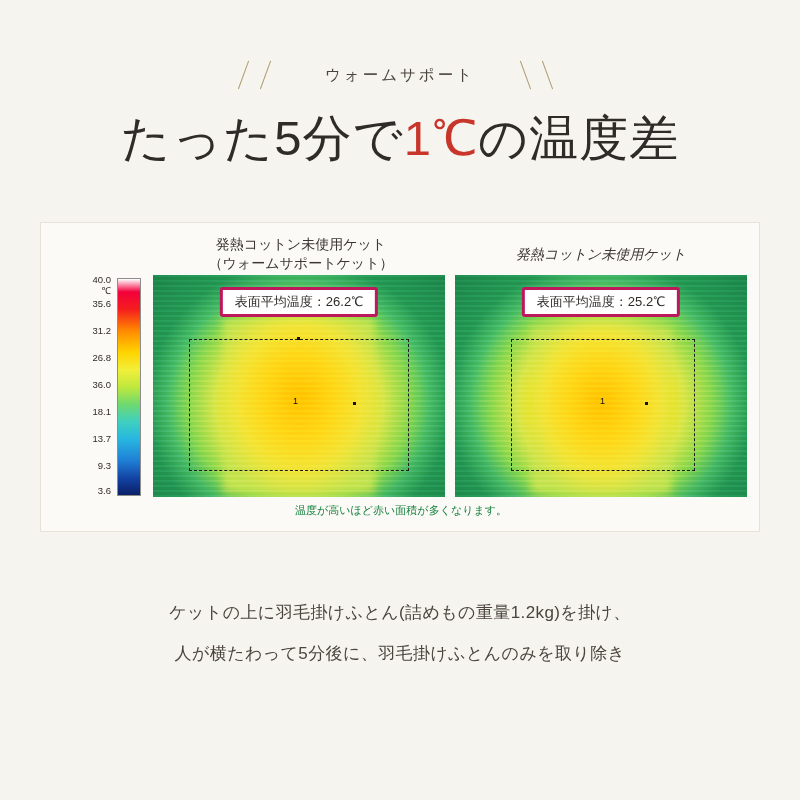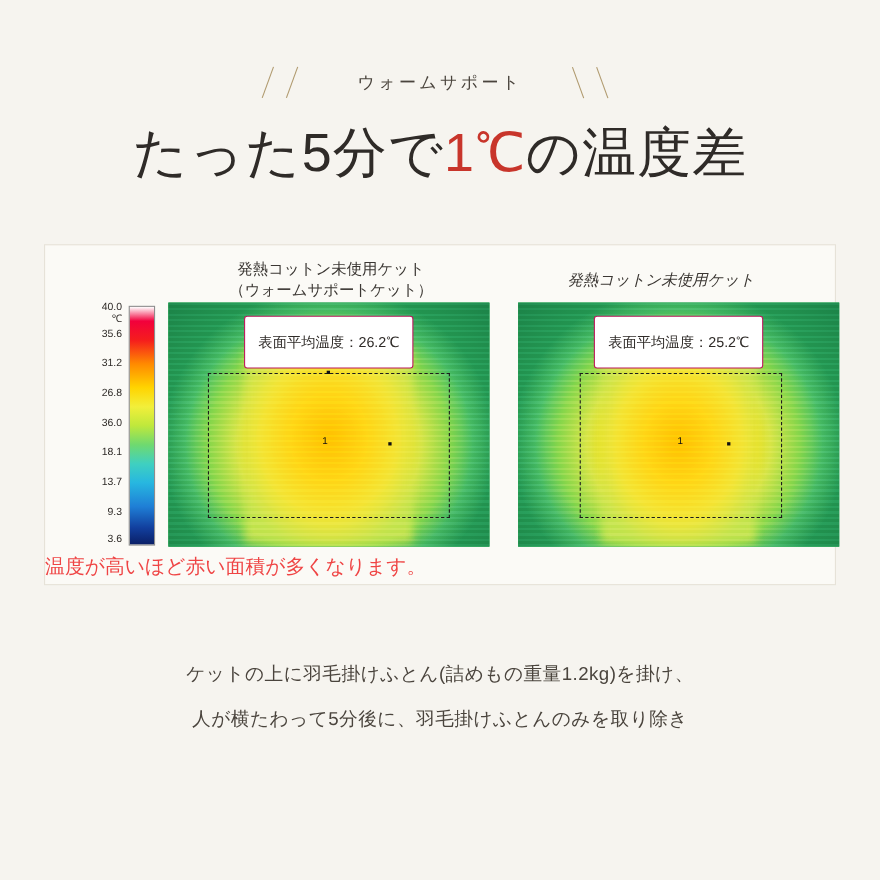--- a/index.html
+++ b/index.html
@@ -160,21 +160,21 @@
   
   .thermal {
     position: absolute;
     top: 52px;
     width: 292px;
     height: 222px;
     overflow: hidden;
     background: #1fa44f;
   }
   .thermal.left  { left: 112px; }
-  .thermal.right { left: 414px; margin-left: 16px; }
+  .thermal.right { left: 414px; }
 
   .thermal-bg {
     position: absolute;
     inset: 0;
     background:
       radial-gradient(ellipse 52% 64% at 50% 58%, #ffd400 0%, #ffe000 35%, #d9e64a 55%, #8fd94f 72%, #4cc26a 86%, #2aa65b 100%),
       linear-gradient(to bottom, #2fae55 0%, #35b158 100%);
   }
   .thermal-core {
     position: absolute;
@@ -208,23 +208,23 @@
     top: 24%;
     height: 74%;
   }
 
   .temp-badge {
     position: absolute;
     left: 50%;
     transform: translateX(-50%);
     top: 12px;
     background: #ffffff;
-    border: 1px solid #be185d;
+    border: 3px solid #be185d;
     border-radius: 3px;
-    padding: 14px 12px;
+    padding: 3px 12px;
     font-size: 13px;
     color: #2f2b28;
     white-space: nowrap;
     z-index: 5;
   }
 
   .roi {
     position: absolute;
     border: 1.5px dashed #1c1c1c;
     z-index: 4;
@@ -243,23 +243,23 @@
     font-size: 9px;
     color: #111;
     z-index: 5;
   }
 
   .panel-caption {
     position: absolute;
     left: 0;
     top: 280px;
     width: 720px;
-    text-align: left;
-    font-size: 18px;
-    color: #ef4444;
+    text-align: center;
+    font-size: 11px;
+    color: #15803d;
   }
 
   
   .note {
     position: absolute;
     left: 0;
     top: 592px;
     width: 800px;
     text-align: center;
   }

